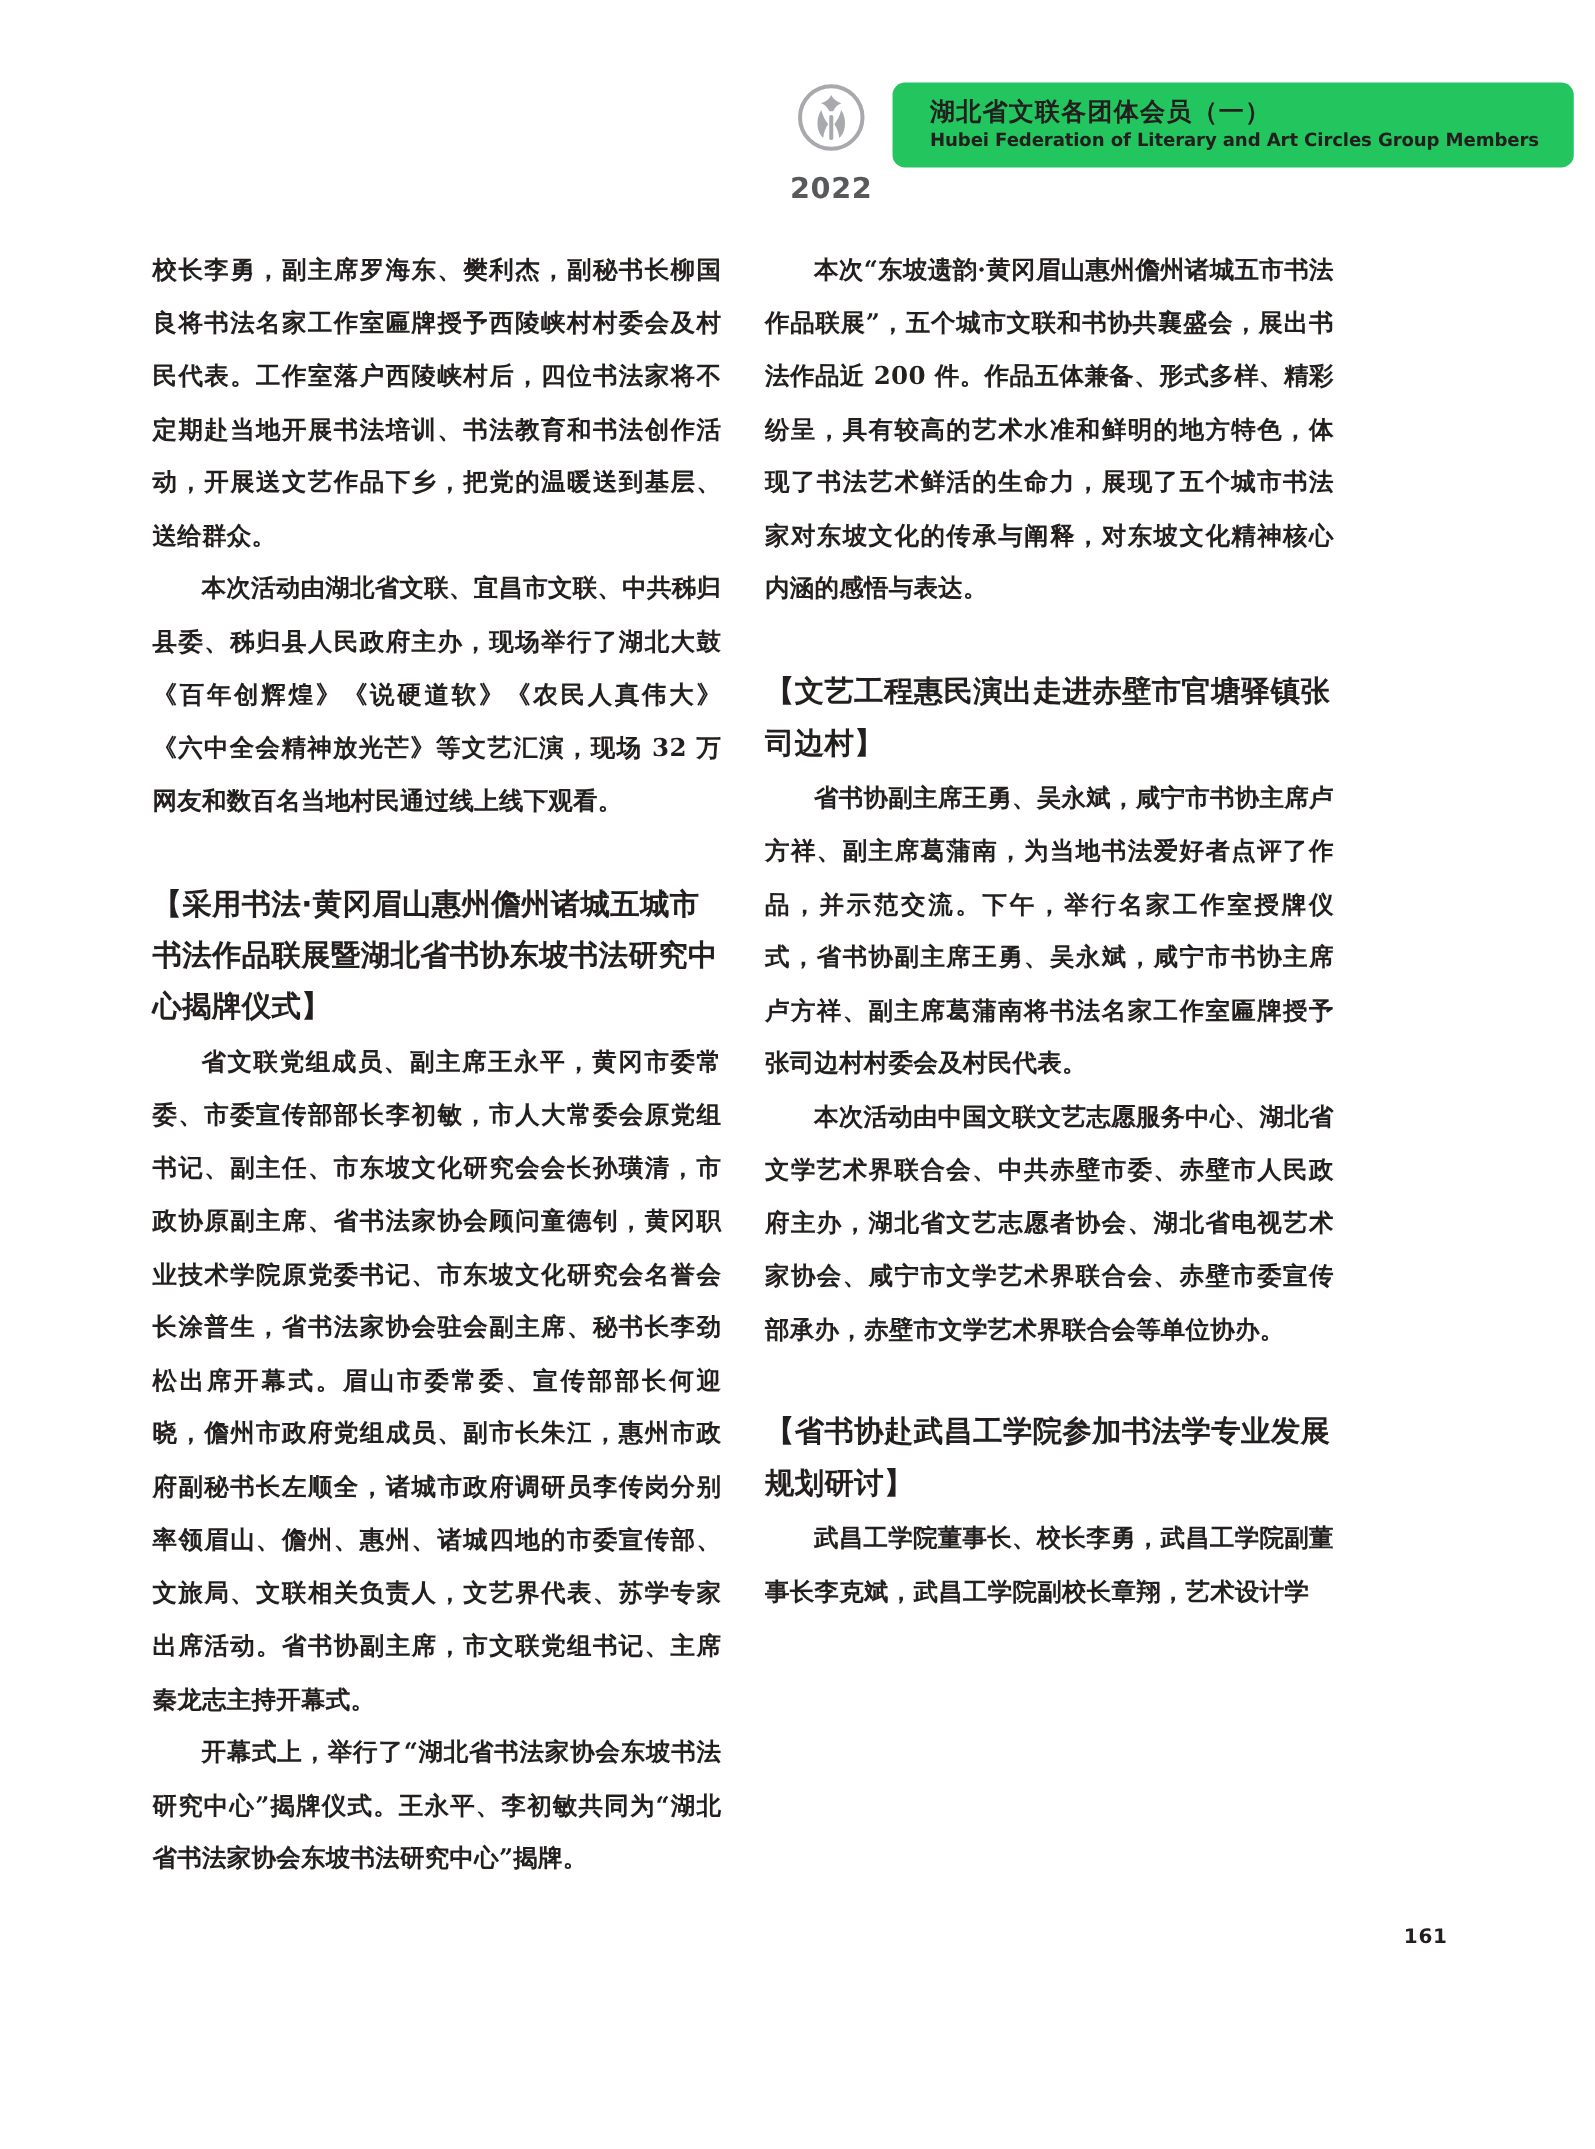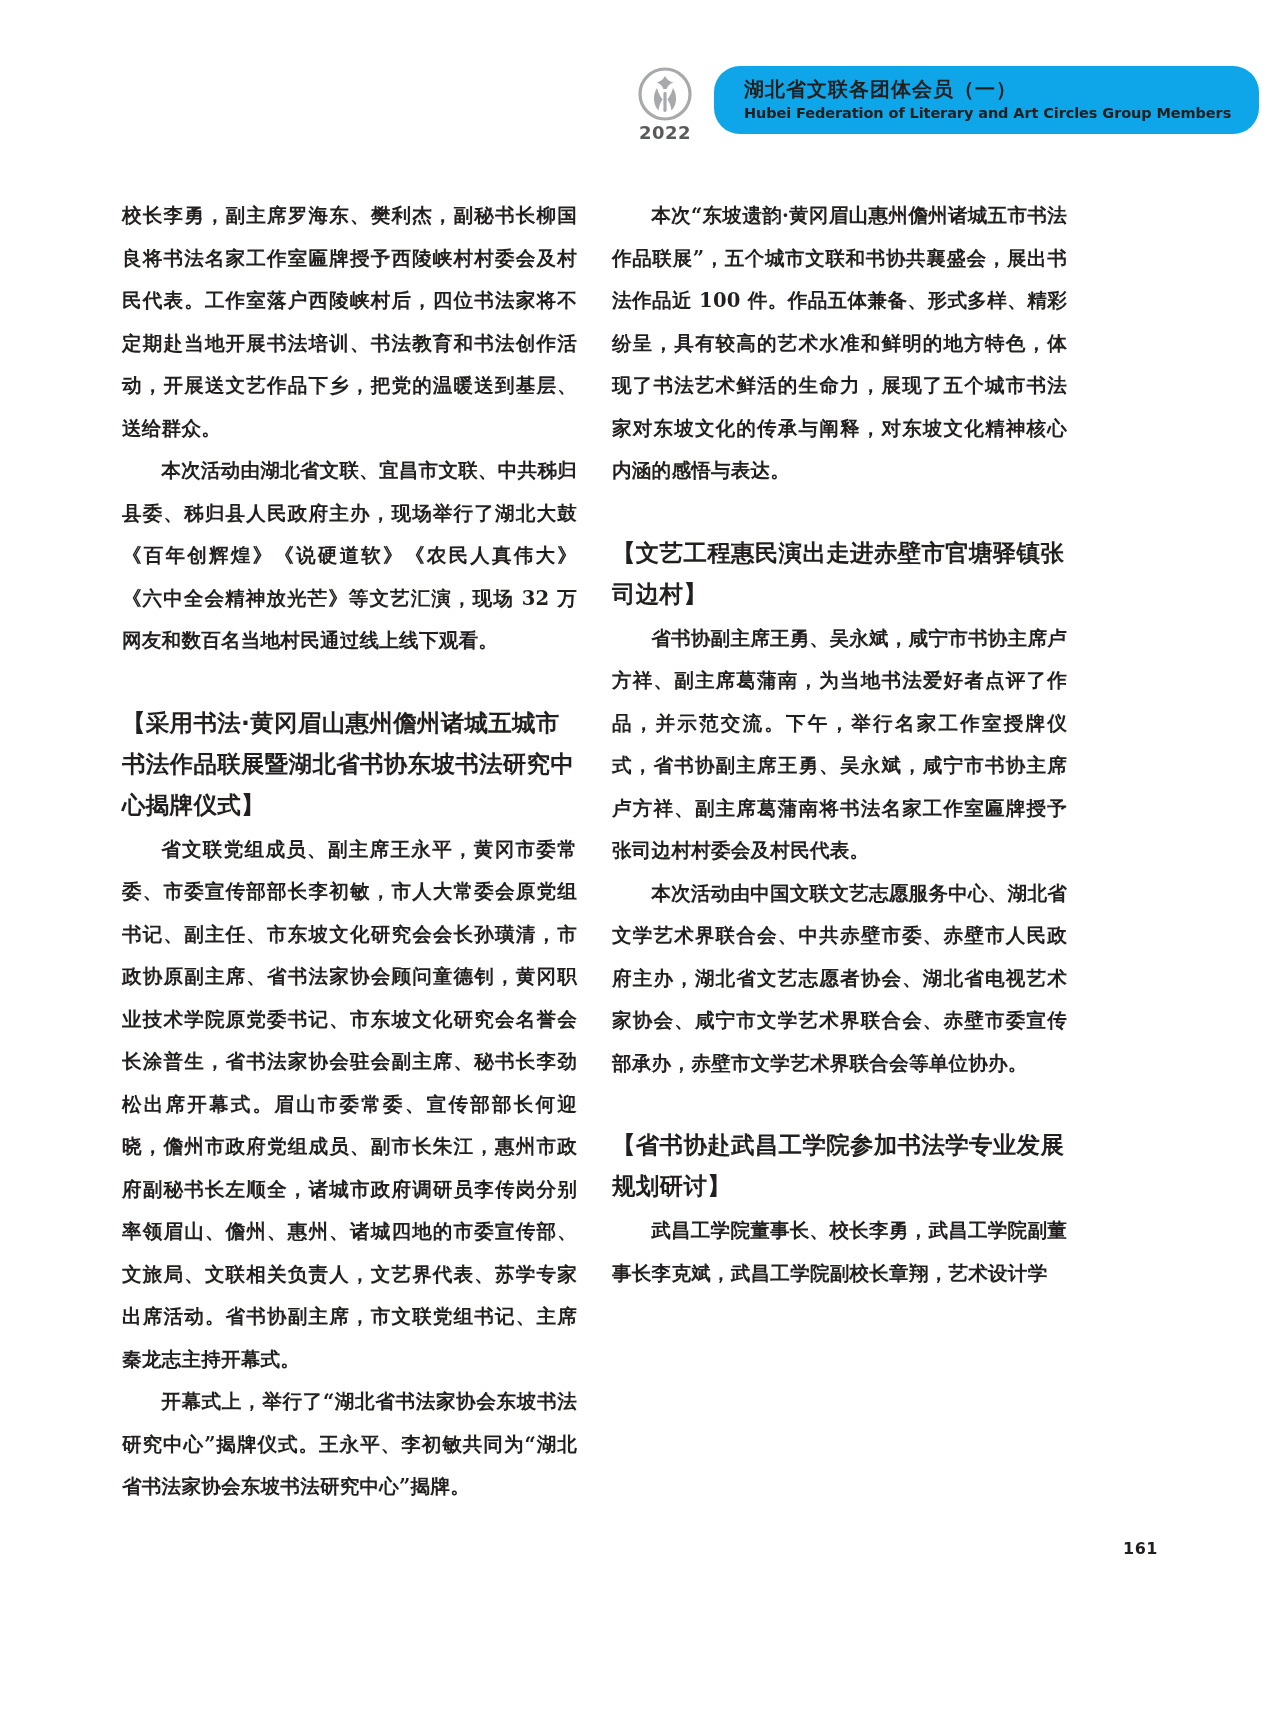--- a/index.html
+++ b/index.html
@@ -44,31 +44,31 @@
     align-items: center;
   }
   .logo-mark {
     width: 56px;
     height: 56px;
     position: relative;
   }
   .logo-year {
     font-family: "DejaVu Sans", "Liberation Sans", sans-serif;
     font-weight: bold;
-    font-size: 18px;
+    font-size: 23px;
     letter-spacing: 0.5px;
     color: #58595b;
-    margin-top: 2px;
+    margin-top: 18px;
     line-height: 1;
   }
   .header-band {
     position: relative;
     margin-left: 12px;
-    background: #0ea5e9;
-    border-radius: 26px;
+    background: #22c55e;
+    border-radius: 10px;
     padding: 12px 28px 12px 30px;
     min-width: 440px;
     height: 44px;
     box-sizing: content-box;
   }
   .header-title-cn {
     font-family: "DejaVu Serif", "Liberation Serif", serif;
     font-weight: bold;
     font-size: 20px;
     letter-spacing: 1px;
@@ -177,21 +177,21 @@
       <p class="body noindent">校长李勇，副主席罗海东、樊利杰，副秘书长柳国良将书法名家工作室匾牌授予西陵峡村村委会及村民代表。工作室落户西陵峡村后，四位书法家将不定期赴当地开展书法培训、书法教育和书法创作活动，开展送文艺作品下乡，把党的温暖送到基层、送给群众。</p>
       <p class="body">本次活动由湖北省文联、宜昌市文联、中共秭归县委、秭归县人民政府主办，现场举行了湖北大鼓《百年创辉煌》《说硬道软》《农民人真伟大》《六中全会精神放光芒》等文艺汇演，现场 32 万网友和数百名当地村民通过线上线下观看。</p>
       <div class="sp-before-heading"></div>
       <h2 class="heading">【采用书法·黄冈眉山惠州儋州诸城五城市书法作品联展暨湖北省书协东坡书法研究中心揭牌仪式】</h2>
       <div class="sp-after-heading"></div>
       <p class="body">省文联党组成员、副主席王永平，黄冈市委常委、市委宣传部部长李初敏，市人大常委会原党组书记、副主任、市东坡文化研究会会长孙璜清，市政协原副主席、省书法家协会顾问童德钊，黄冈职业技术学院原党委书记、市东坡文化研究会名誉会长涂普生，省书法家协会驻会副主席、秘书长李劲松出席开幕式。眉山市委常委、宣传部部长何迎晓，儋州市政府党组成员、副市长朱江，惠州市政府副秘书长左顺全，诸城市政府调研员李传岗分别率领眉山、儋州、惠州、诸城四地的市委宣传部、文旅局、文联相关负责人，文艺界代表、苏学专家出席活动。省书协副主席，市文联党组书记、主席秦龙志主持开幕式。</p>
       <p class="body">开幕式上，举行了“湖北省书法家协会东坡书法研究中心”揭牌仪式。王永平、李初敏共同为“湖北省书法家协会东坡书法研究中心”揭牌。</p>
     </div>
 
     <div class="col col-right">
-      <p class="body">本次“东坡遗韵·黄冈眉山惠州儋州诸城五市书法作品联展”，五个城市文联和书协共襄盛会，展出书法作品近 100 件。作品五体兼备、形式多样、精彩纷呈，具有较高的艺术水准和鲜明的地方特色，体现了书法艺术鲜活的生命力，展现了五个城市书法家对东坡文化的传承与阐释，对东坡文化精神核心内涵的感悟与表达。</p>
+      <p class="body">本次“东坡遗韵·黄冈眉山惠州儋州诸城五市书法作品联展”，五个城市文联和书协共襄盛会，展出书法作品近 200 件。作品五体兼备、形式多样、精彩纷呈，具有较高的艺术水准和鲜明的地方特色，体现了书法艺术鲜活的生命力，展现了五个城市书法家对东坡文化的传承与阐释，对东坡文化精神核心内涵的感悟与表达。</p>
       <div class="sp-before-heading"></div>
       <h2 class="heading">【文艺工程惠民演出走进赤壁市官塘驿镇张司边村】</h2>
       <div class="sp-after-heading"></div>
       <p class="body">省书协副主席王勇、吴永斌，咸宁市书协主席卢方祥、副主席葛蒲南，为当地书法爱好者点评了作品，并示范交流。下午，举行名家工作室授牌仪式，省书协副主席王勇、吴永斌，咸宁市书协主席卢方祥、副主席葛蒲南将书法名家工作室匾牌授予张司边村村委会及村民代表。</p>
       <p class="body">本次活动由中国文联文艺志愿服务中心、湖北省文学艺术界联合会、中共赤壁市委、赤壁市人民政府主办，湖北省文艺志愿者协会、湖北省电视艺术家协会、咸宁市文学艺术界联合会、赤壁市委宣传部承办，赤壁市文学艺术界联合会等单位协办。</p>
       <div class="sp-before-heading"></div>
       <h2 class="heading">【省书协赴武昌工学院参加书法学专业发展规划研讨】</h2>
       <div class="sp-after-heading"></div>
       <p class="body">武昌工学院董事长、校长李勇，武昌工学院副董事长李克斌，武昌工学院副校长章翔，艺术设计学</p>
     </div>

